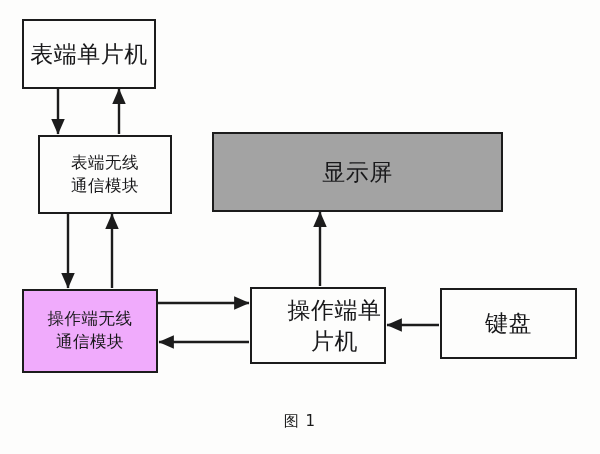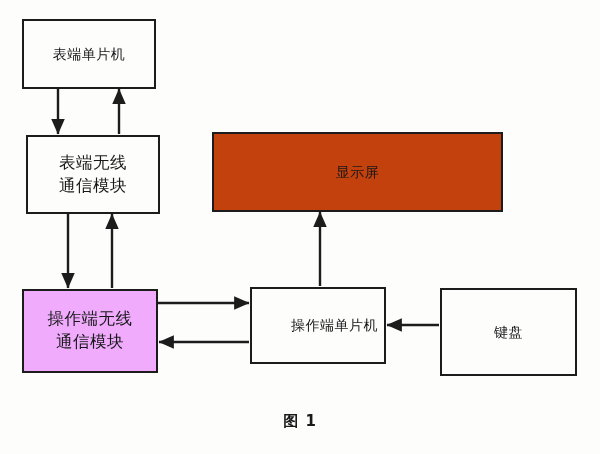--- a/index.html
+++ b/index.html
@@ -30,41 +30,40 @@
     box-sizing: border-box;
     border: 2px solid #1c1c1c;
     background: #fdfdfc;
     display: flex;
     align-items: center;
     justify-content: center;
     text-align: center;
   }
   .node-label {
     color: #18181a;
-    font-size: 14px;
+    font-size: 23px;
     line-height: 1.32;
     letter-spacing: 0.5px;
     white-space: pre-line;
     font-family: "DejaVu Sans", sans-serif;
   }
   .node-label.two-line {
     font-size: 16.5px;
     line-height: 1.38;
   }
   #figure-caption {
     position: absolute;
     left: 0;
     top: 412px;
     width: 600px;
     text-align: center;
     font-size: 15px;
     color: #1a1a1a;
     letter-spacing: 1px;
     font-family: "DejaVu Sans", sans-serif;
-    font-weight: bold;
   }
 </style>
 </head>
 <body>
 
 <div id="diagram-canvas">
 
   <svg id="diagram-svg" viewBox="0 0 600 454" xmlns="http://www.w3.org/2000/svg">
     <defs>
       <marker id="arrowhead" markerWidth="7" markerHeight="7" refX="6.2" refY="3.1" orient="auto" markerUnits="strokeWidth">
@@ -80,37 +79,37 @@
         <line x1="249" y1="342" x2="159" y2="342" stroke="#1c1c1c" stroke-width="2.4" marker-end="url(#arrowhead)"></line>
         <line x1="320" y1="286" x2="320" y2="212" stroke="#1c1c1c" stroke-width="2.4" marker-end="url(#arrowhead)"></line>
         <line x1="439" y1="325" x2="387" y2="325" stroke="#1c1c1c" stroke-width="2.4" marker-end="url(#arrowhead)"></line>
       </g>
   </svg>
 
   <div class="node-box" style="left: 22px; top: 19px; width: 134px; height: 70px; border-color: rgb(28, 28, 28); background: rgb(253, 253, 252);">
     <span class="node-label">表端单片机</span>
   </div>
 
-  <div class="node-box" style="left: 26px; top: 135px; width: 134px; height: 79px; border-color: rgb(28, 28, 28); background: rgb(253, 253, 252);">
+  <div class="node-box" style="left: 38px; top: 135px; width: 134px; height: 79px; border-color: rgb(28, 28, 28); background: rgb(253, 253, 252);">
     <span class="node-label two-line">表端无线
 通信模块</span>
   </div>
 
   <div class="node-box" style="left: 22px; top: 289px; width: 136px; height: 84px; border-color: rgb(28, 28, 28); background: #f0abfc;">
     <span class="node-label two-line">操作端无线
 通信模块</span>
   </div>
 
-  <div class="node-box" style="left: 212px; top: 132px; width: 291px; height: 80px; border-color: rgb(28, 28, 28); background: #c2410c;">
+  <div class="node-box" style="left: 212px; top: 132px; width: 291px; height: 80px; border-color: rgb(28, 28, 28); background: #a3a3a3;">
     <span class="node-label">显示屏</span>
   </div>
 
   <div class="node-box" style="left: 250px; top: 287px; width: 136px; height: 77px; border-color: rgb(28, 28, 28); background: rgb(253, 253, 252); padding-left: 33px;">
     <span class="node-label">操作端单片机</span>
   </div>
 
-  <div class="node-box" style="left: 440px; top: 288px; width: 137px; height: 88px; border-color: rgb(28, 28, 28); background: rgb(253, 253, 252);">
+  <div class="node-box" style="left: 440px; top: 288px; width: 137px; height: 71px; border-color: rgb(28, 28, 28); background: rgb(253, 253, 252);">
     <span class="node-label">键盘</span>
   </div>
 
   <div id="figure-caption">图 1</div>
 
 </div>
 
 </body></html>

